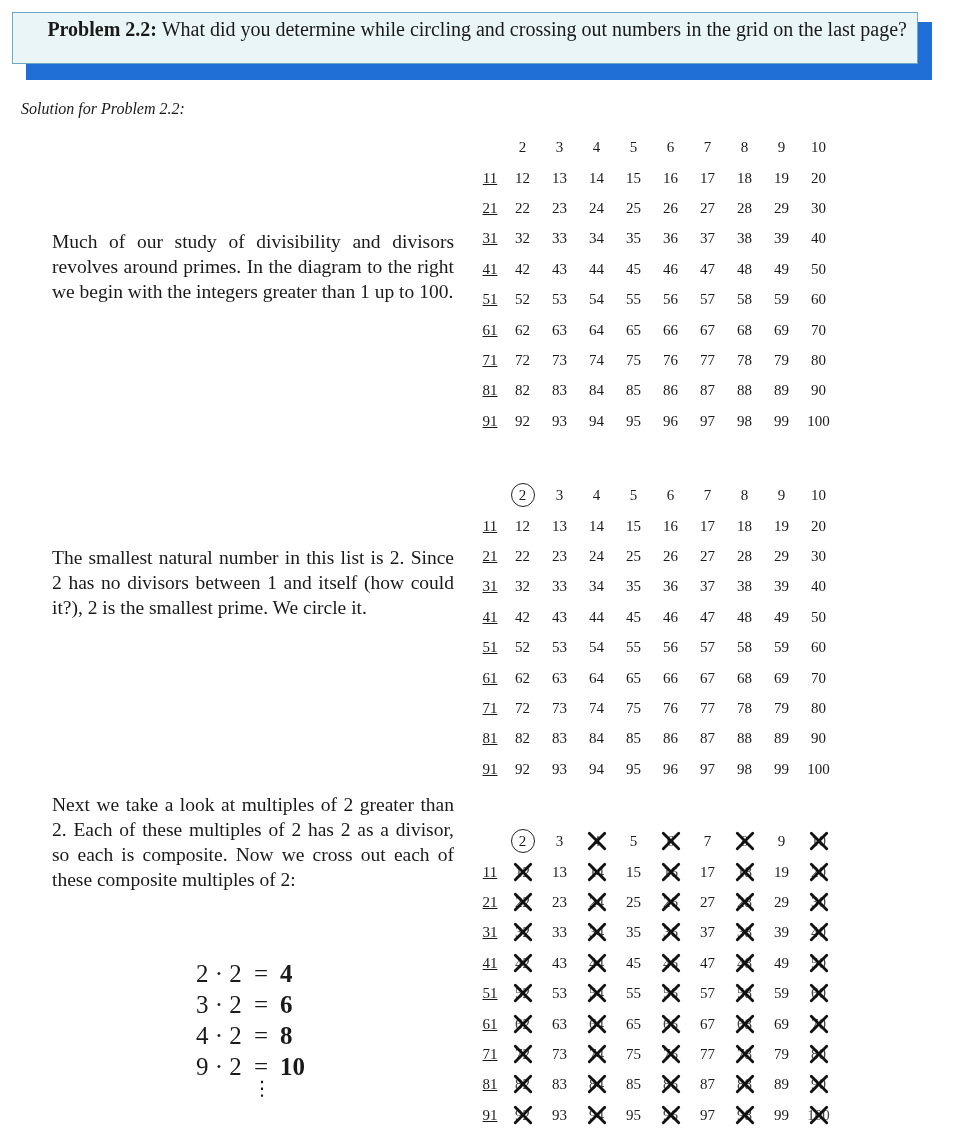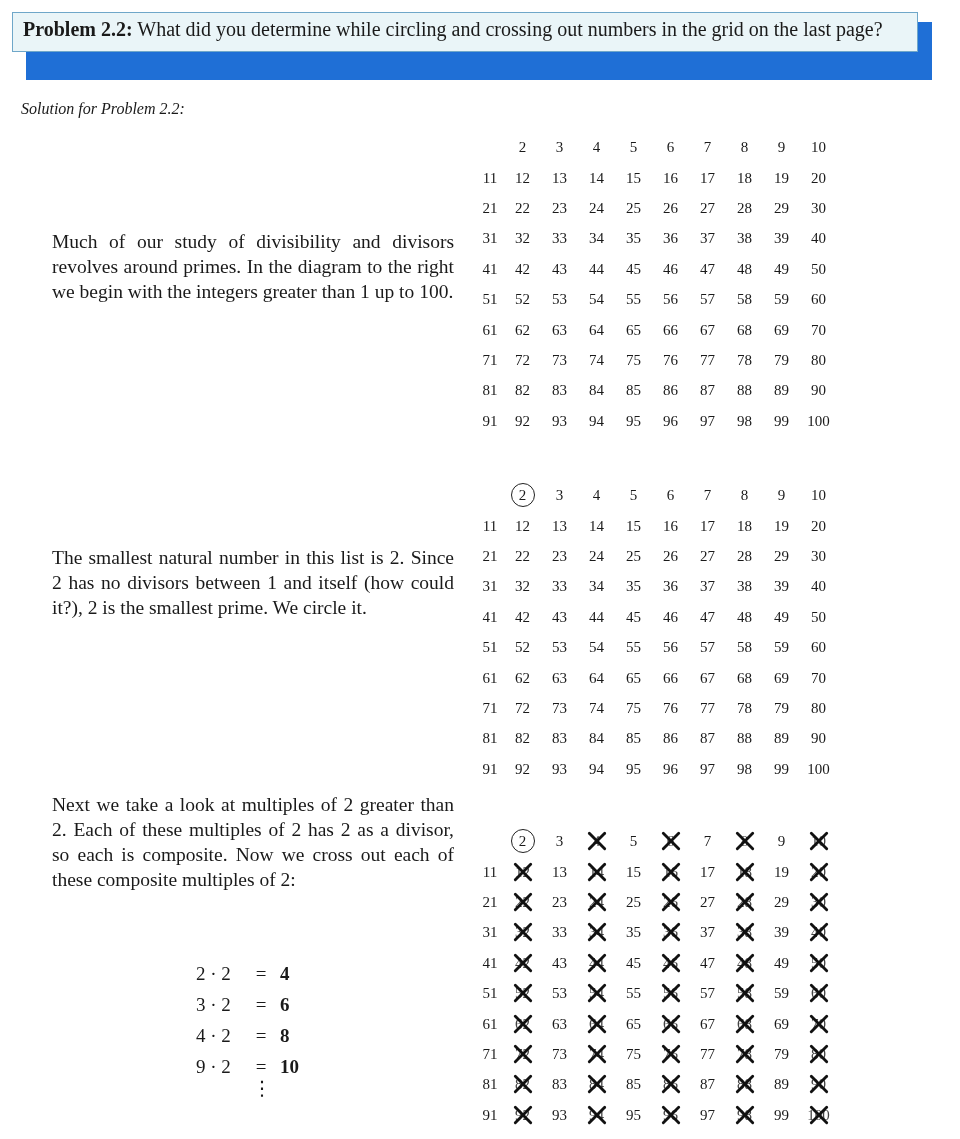--- a/index.html
+++ b/index.html
@@ -1,29 +1,29 @@
 <!DOCTYPE html>
 <html><head>
 <meta charset="utf-8">
 <style>
   html,body{margin:0;padding:0;background:#ffffff;}
   body{width:960px;height:1139px;position:relative;overflow:hidden;font-family:"Liberation Serif","DejaVu Serif",serif;color:#1a1a1a;}
   .prob-shadow{position:absolute;left:26px;top:22px;width:906px;height:58px;background:#1f6fd6;}
-  .prob-box{position:absolute;left:12px;top:12px;width:906px;height:40px;background:#eaf5f8;border:1px solid #6fa7c9;box-sizing:border-box;padding:4px 10px;font-size:20px;line-height:25px;}
+  .prob-box{position:absolute;left:12px;top:12px;width:906px;height:52px;background:#eaf5f8;border:1px solid #6fa7c9;box-sizing:border-box;padding:4px 10px;font-size:20px;line-height:25px;text-align:right;}
   .prob-box b{font-weight:bold;}
   .sol-title{position:absolute;left:21px;top:100px;font-size:16px;font-style:italic;}
   .para{position:absolute;left:52px;width:402px;font-size:19.5px;line-height:25px;text-align:justify;}
   .grid{position:absolute;left:476px;width:362px;}
   .grow{display:flex;height:30.4px;align-items:center;}
   .gcell{width:37px;text-align:center;font-size:15px;position:relative;height:24px;line-height:24px;}
-  .gcell.first{width:28px;}
+  .gcell.first{width:28px;text-decoration:underline;}
   .circled .num{display:inline-block;width:22px;height:22px;line-height:22px;border:1.3px solid #222;border-radius:50%;}
   .crossed .num{color:#444;}
   .xmark{position:absolute;left:50%;top:50%;width:22px;height:22px;transform:translate(-50%,-50%);pointer-events:none;}
-  .eq{position:absolute;left:196px;top:958px;font-size:19px;}
+  .eq{position:absolute;left:196px;top:958px;font-size:25px;}
   .eq-row{display:flex;height:31px;align-items:center;}
   .eq-l{width:46px;}
   .eq-m{width:38px;text-align:center;}
   .eq-r{font-weight:bold;}
   .vdots{position:absolute;left:252px;top:1084px;font-size:20px;line-height:8px;}
 </style>
 </head>
 <body>
 
 <div class="prob-shadow"></div>

